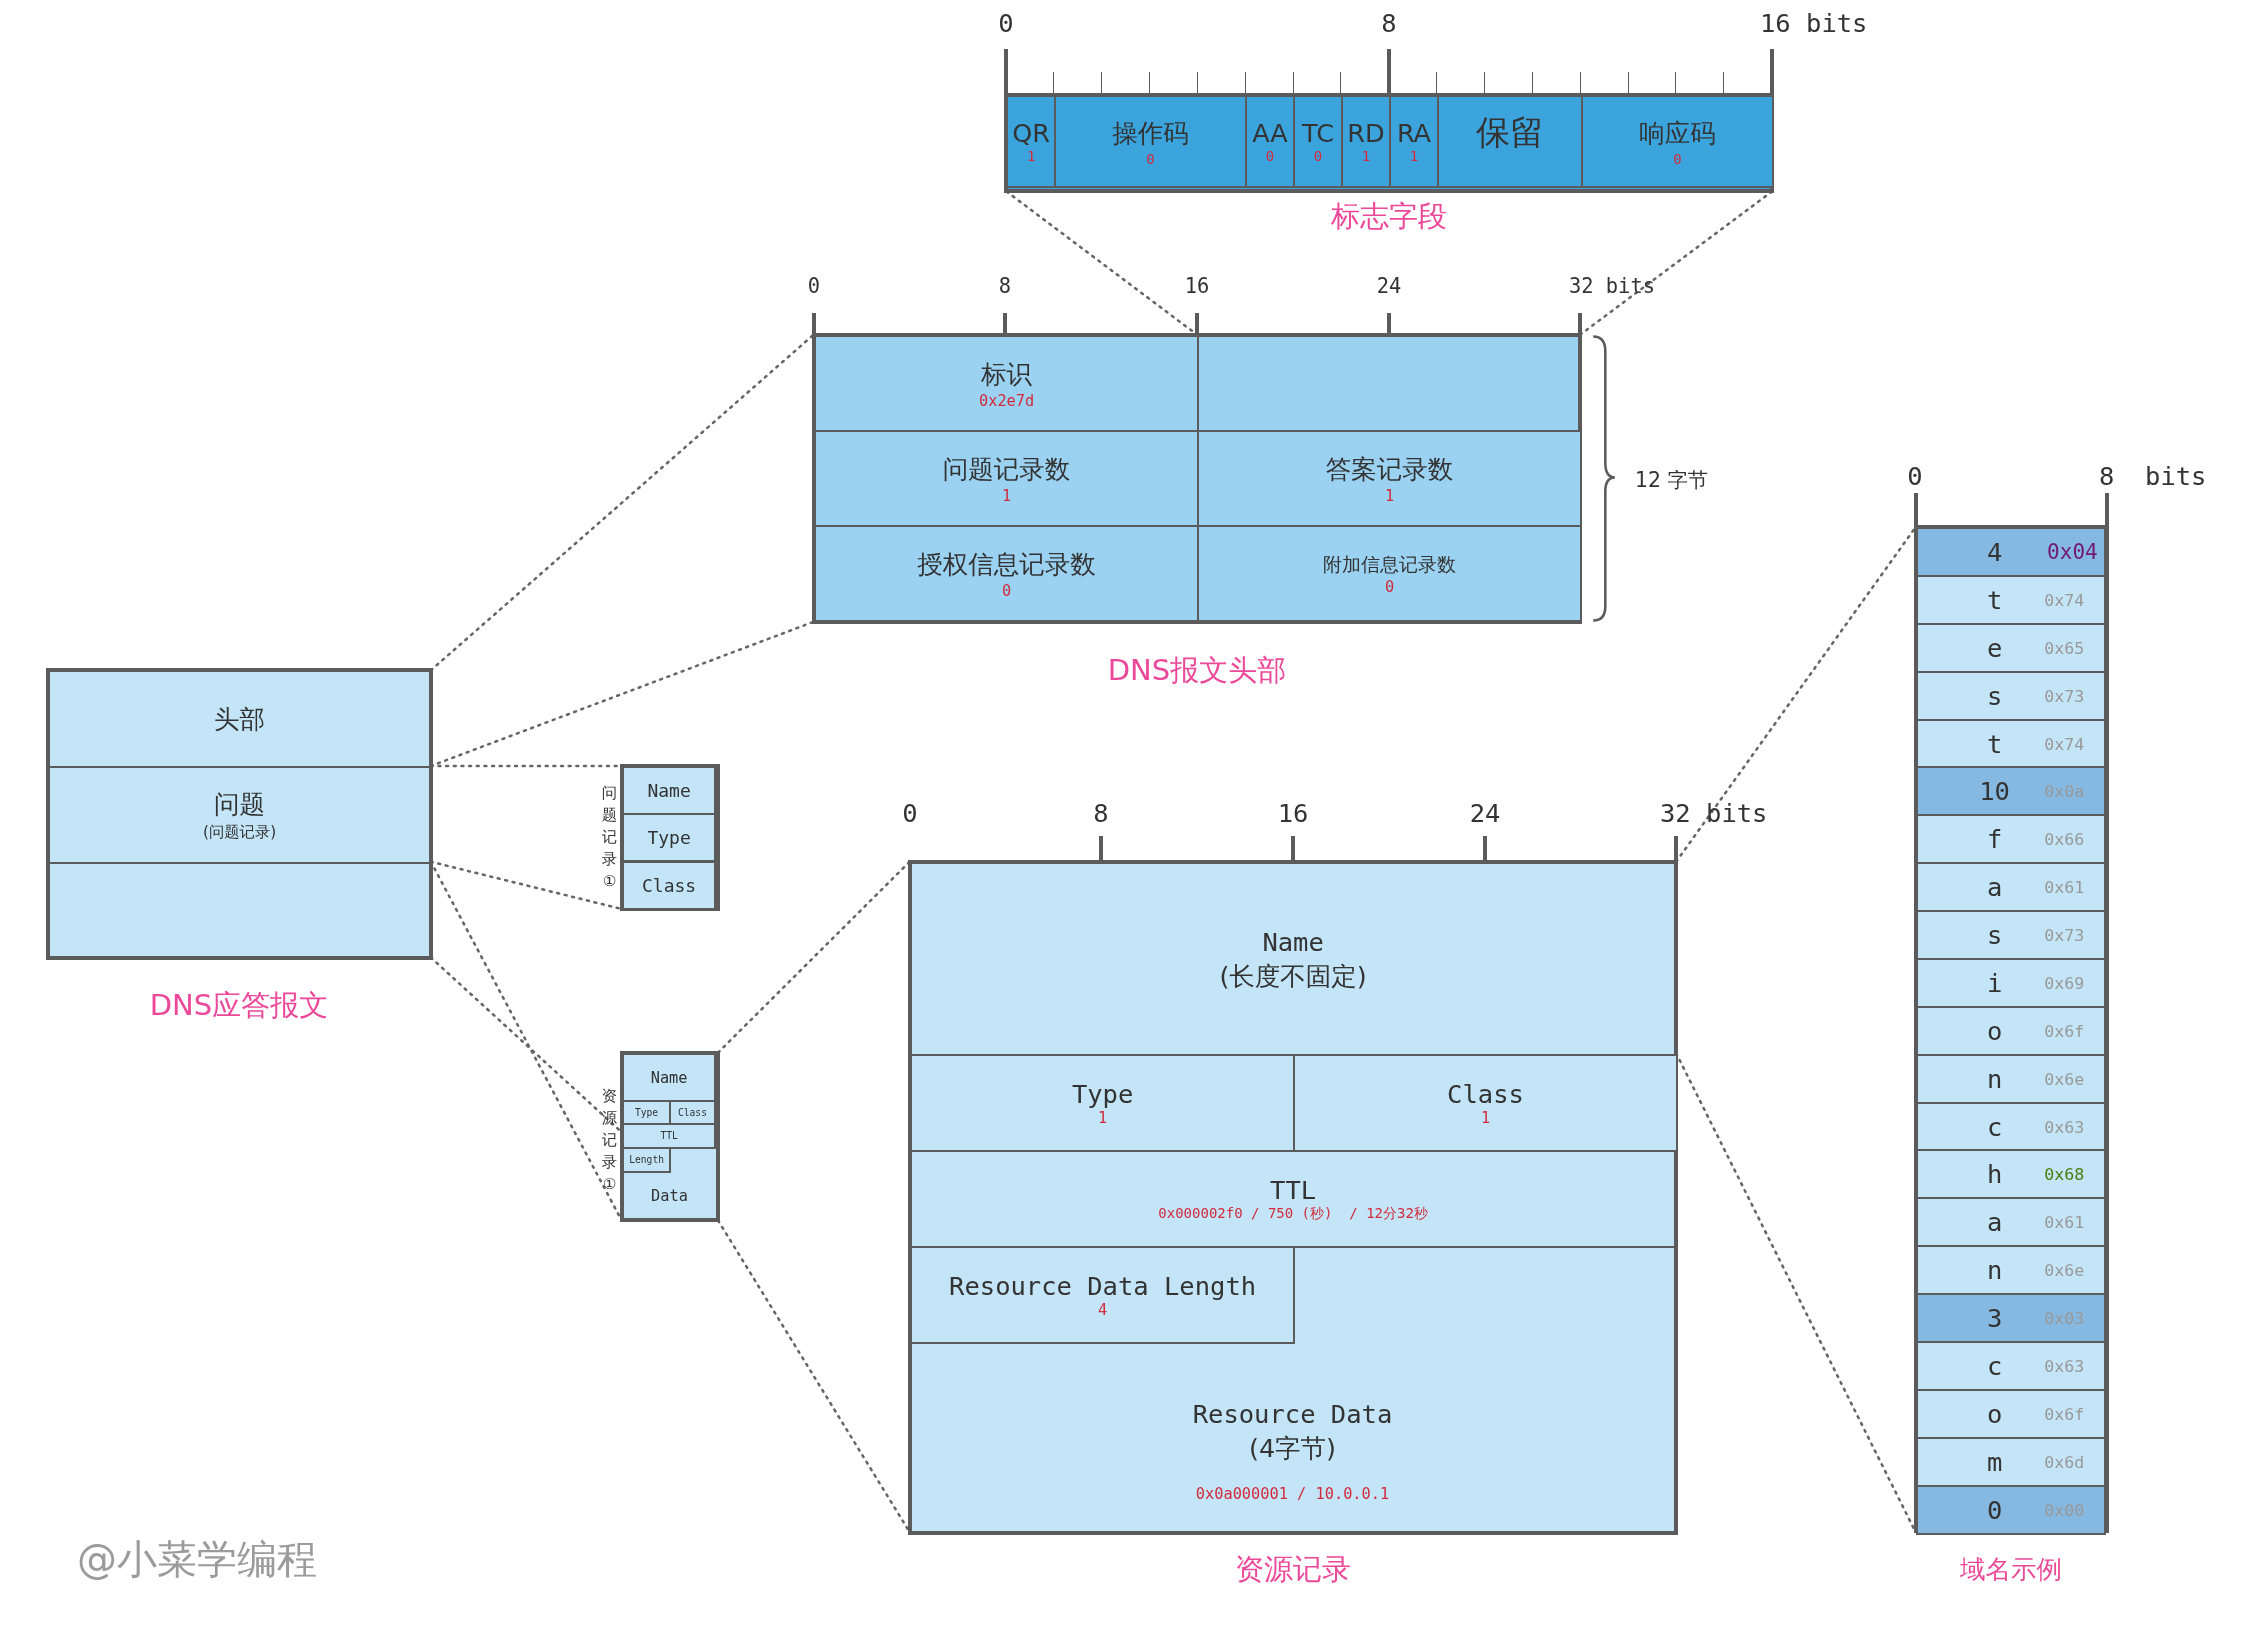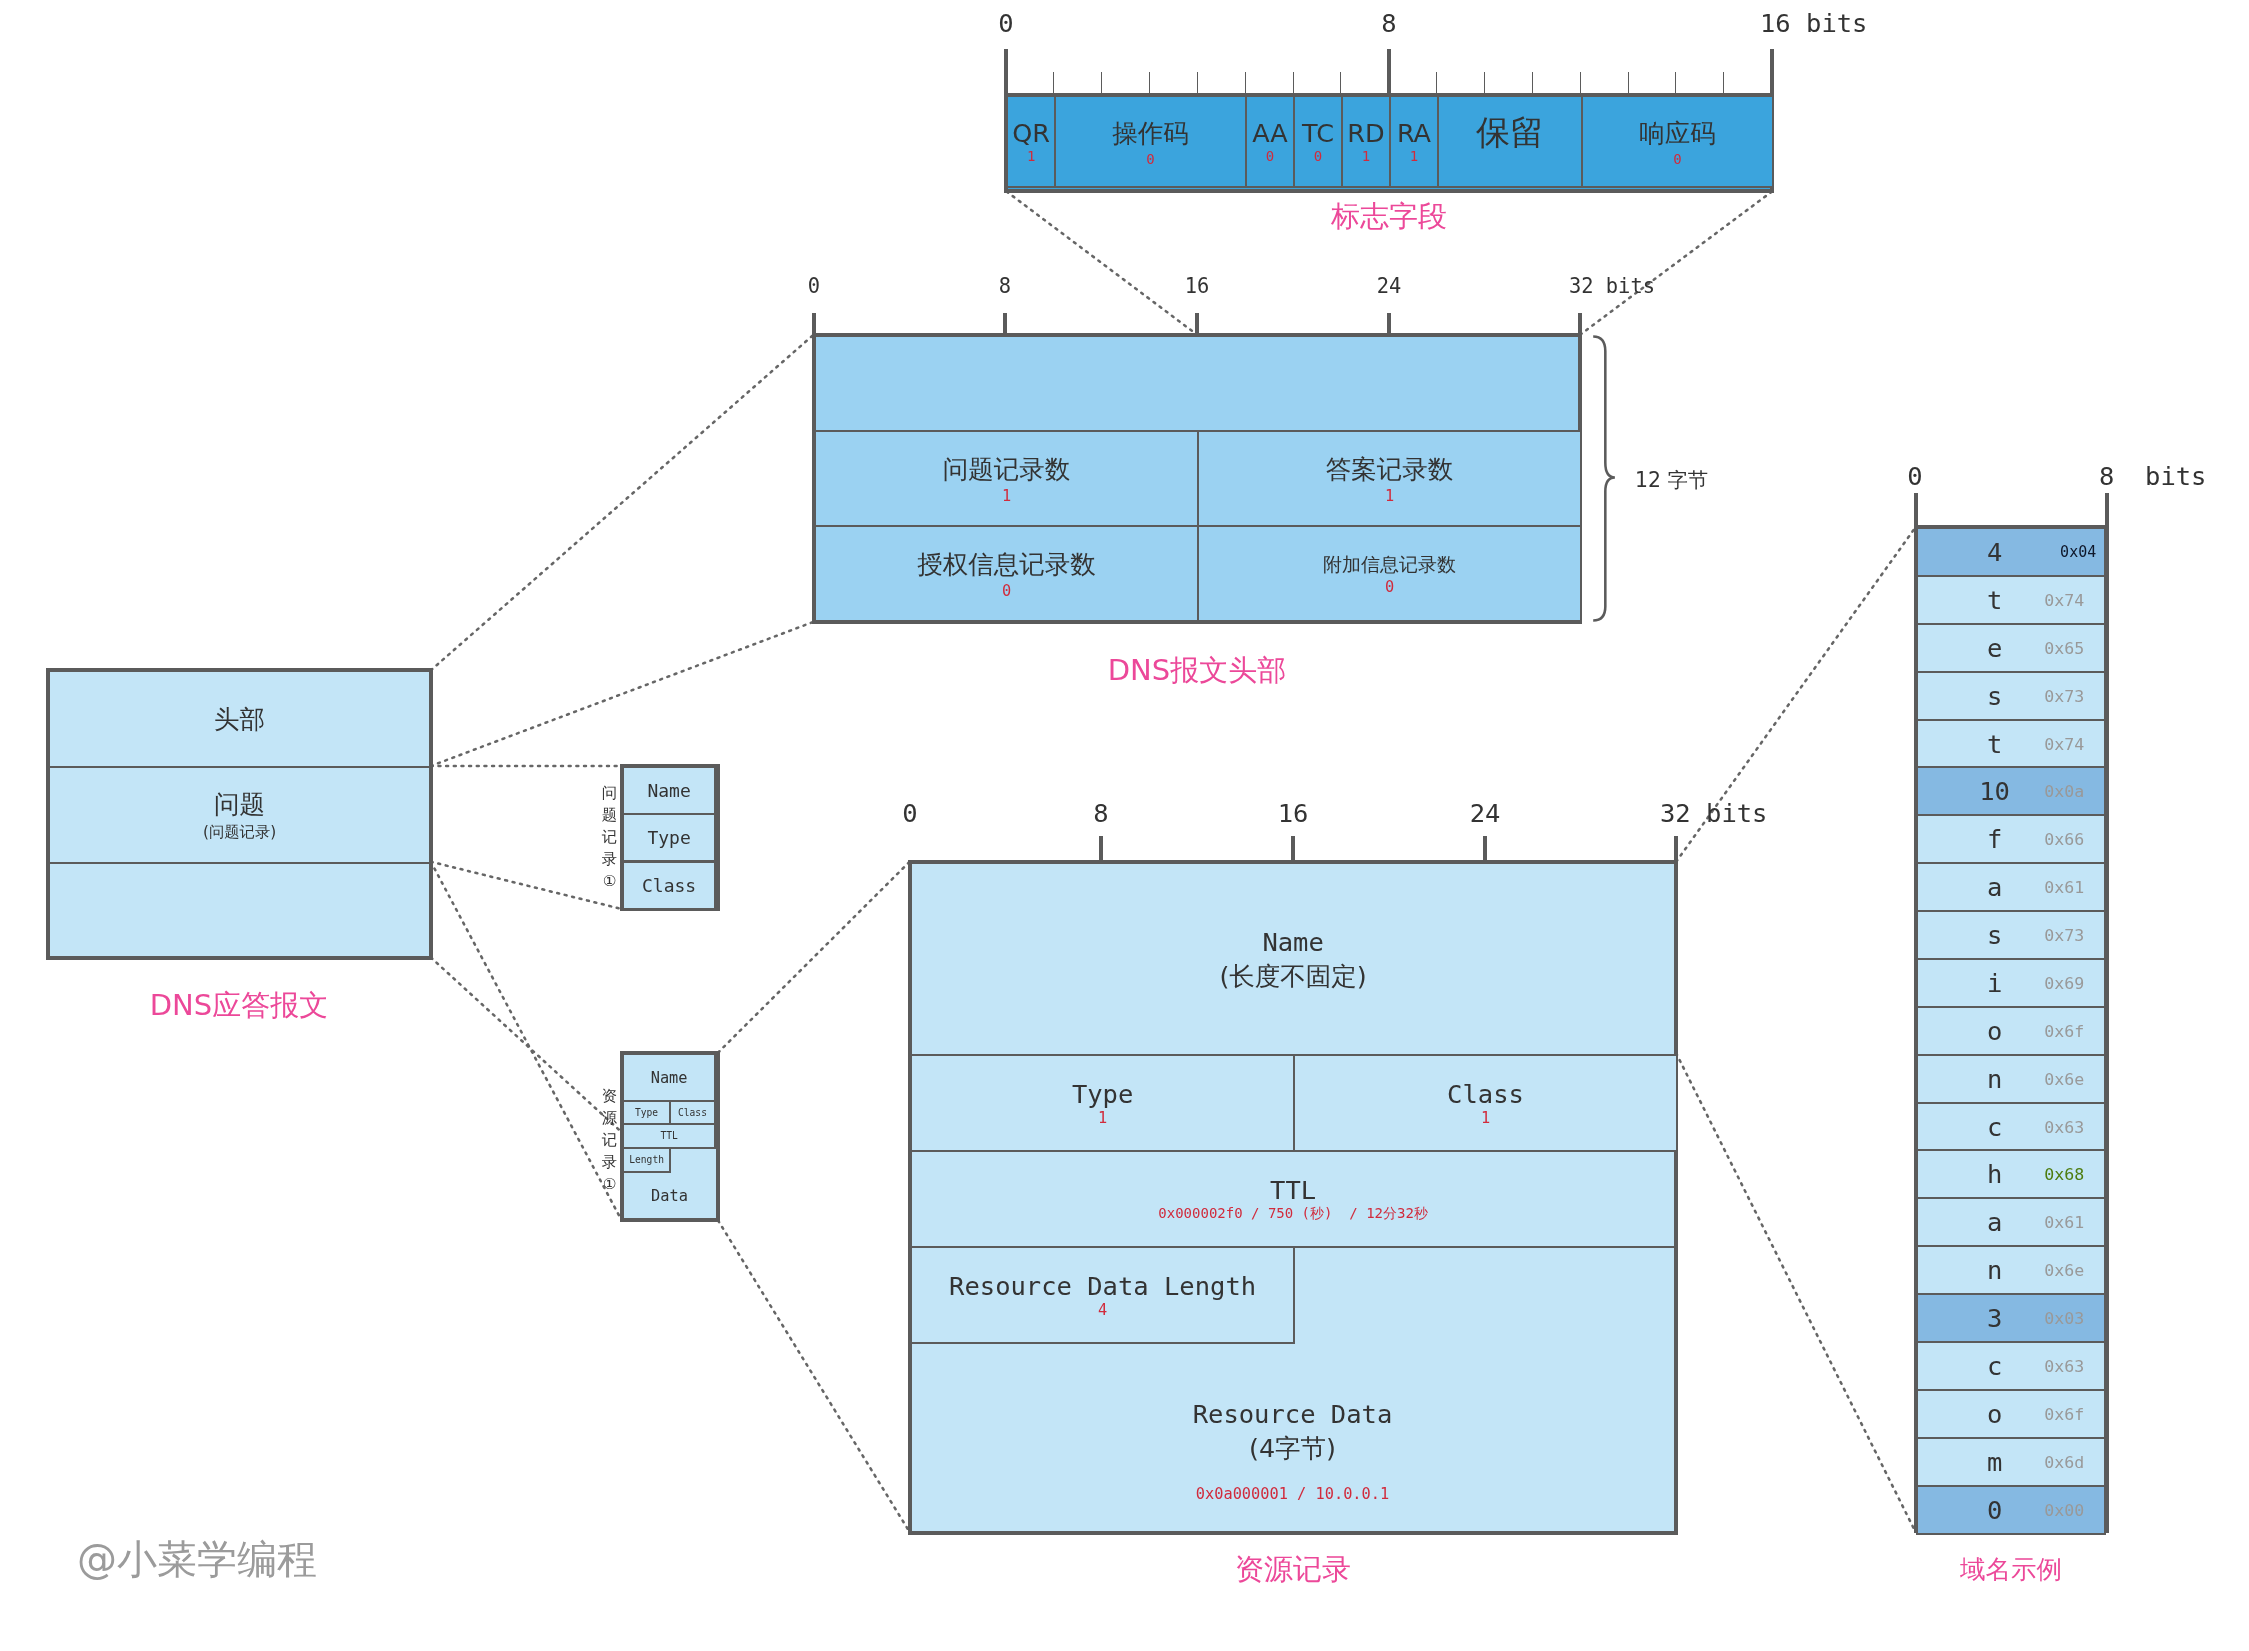--- a/index.html
+++ b/index.html
@@ -113,20 +113,24 @@
   <span class="lbl mono" style="left:1389px;top:274px;font-size:20.4px;">24</span>
   <span class="abs mono" style="left:1569px;top:274px;font-size:20.4px;">32  bits</span>
 
   <div class="tick" style="left:812px;top:313px;width:3.8px;height:23px;"></div>
   <div class="tick" style="left:1003px;top:313px;width:3.8px;height:23px;"></div>
   <div class="tick" style="left:1195px;top:313px;width:3.8px;height:23px;"></div>
   <div class="tick" style="left:1387px;top:313px;width:3.8px;height:23px;"></div>
   <div class="tick" style="left:1578px;top:313px;width:3.8px;height:23px;"></div>
 
   <div class="box" style="left:812px;top:333px;width:770px;height:291px;background:#9bd2f2;">
+    <div class="cell hdr" style="left:-1.9px;top:-1.9px;width:385px;height:97px;">
+      <span style="font-size:25.5px;">标识</span>
+      <span class="red" style="font-size:15.3px;">0x2e7d</span>
+    </div>
     <div class="cell hdr" style="left:-1.9px;top:93px;width:385px;height:97px;">
       <span style="font-size:25.5px;">问题记录数</span>
       <span class="red" style="font-size:15.3px;">1</span>
     </div>
     <div class="cell hdr" style="left:381px;top:93px;width:385px;height:97px;">
       <span style="font-size:25.5px;">答案记录数</span>
       <span class="red" style="font-size:15.3px;">1</span>
     </div>
     <div class="cell hdr" style="left:-1.9px;top:188px;width:385px;height:97px;">
       <span style="font-size:25.5px;">授权信息记录数</span>
@@ -230,21 +234,21 @@
 </div>
 
 <div>
   <span class="lbl mono" style="left:1915px;top:461px;font-size:25.5px;">0</span>
   <span class="abs mono" style="left:2099px;top:461px;font-size:25.5px;white-space:pre;">8  bits</span>
   <div class="tick" style="left:1914px;top:493px;width:3.8px;height:36px;"></div>
   <div class="tick" style="left:2105px;top:493px;width:3.8px;height:36px;"></div>
   <div class="box" id="domain-box" style="left:1914px;top:525px;width:195px;height:1008px;background:#c3e5f7;">
       <div class="cell mid" style="left: -1.9px; top: -1.9px; width: 190px; height: 50px; flex-direction: row; justify-content: flex-start;">
         <span class="mono" style="width: 121px; text-align: center; font-size: 25.5px; color: rgb(51, 51, 51); padding-left: 32px; box-sizing: border-box;">4</span>
-        <span class="mono" style="font-size: 15px; color: #0f172a; margin-left: 21px;">0x04</span>
+        <span class="mono" style="font-size: 21px; color: #701a75; margin-left: 8px;">0x04</span>
       </div>
       <div class="cell lite" style="left: -1.9px; top: 46px; width: 190px; height: 50px; flex-direction: row; justify-content: flex-start;">
         <span class="mono" style="width: 121px; text-align: center; font-size: 25.5px; color: rgb(51, 51, 51); padding-left: 32px; box-sizing: border-box;">t</span>
         <span class="mono" style="font-size: 16.6px; color: rgb(153, 153, 153); margin-left: 5.1px;">0x74</span>
       </div>
       <div class="cell lite" style="left: -1.9px; top: 94px; width: 190px; height: 50px; flex-direction: row; justify-content: flex-start;">
         <span class="mono" style="width: 121px; text-align: center; font-size: 25.5px; color: rgb(51, 51, 51); padding-left: 32px; box-sizing: border-box;">e</span>
         <span class="mono" style="font-size: 16.6px; color: rgb(153, 153, 153); margin-left: 5.1px;">0x65</span>
       </div>
       <div class="cell lite" style="left: -1.9px; top: 142px; width: 190px; height: 50px; flex-direction: row; justify-content: flex-start;">

